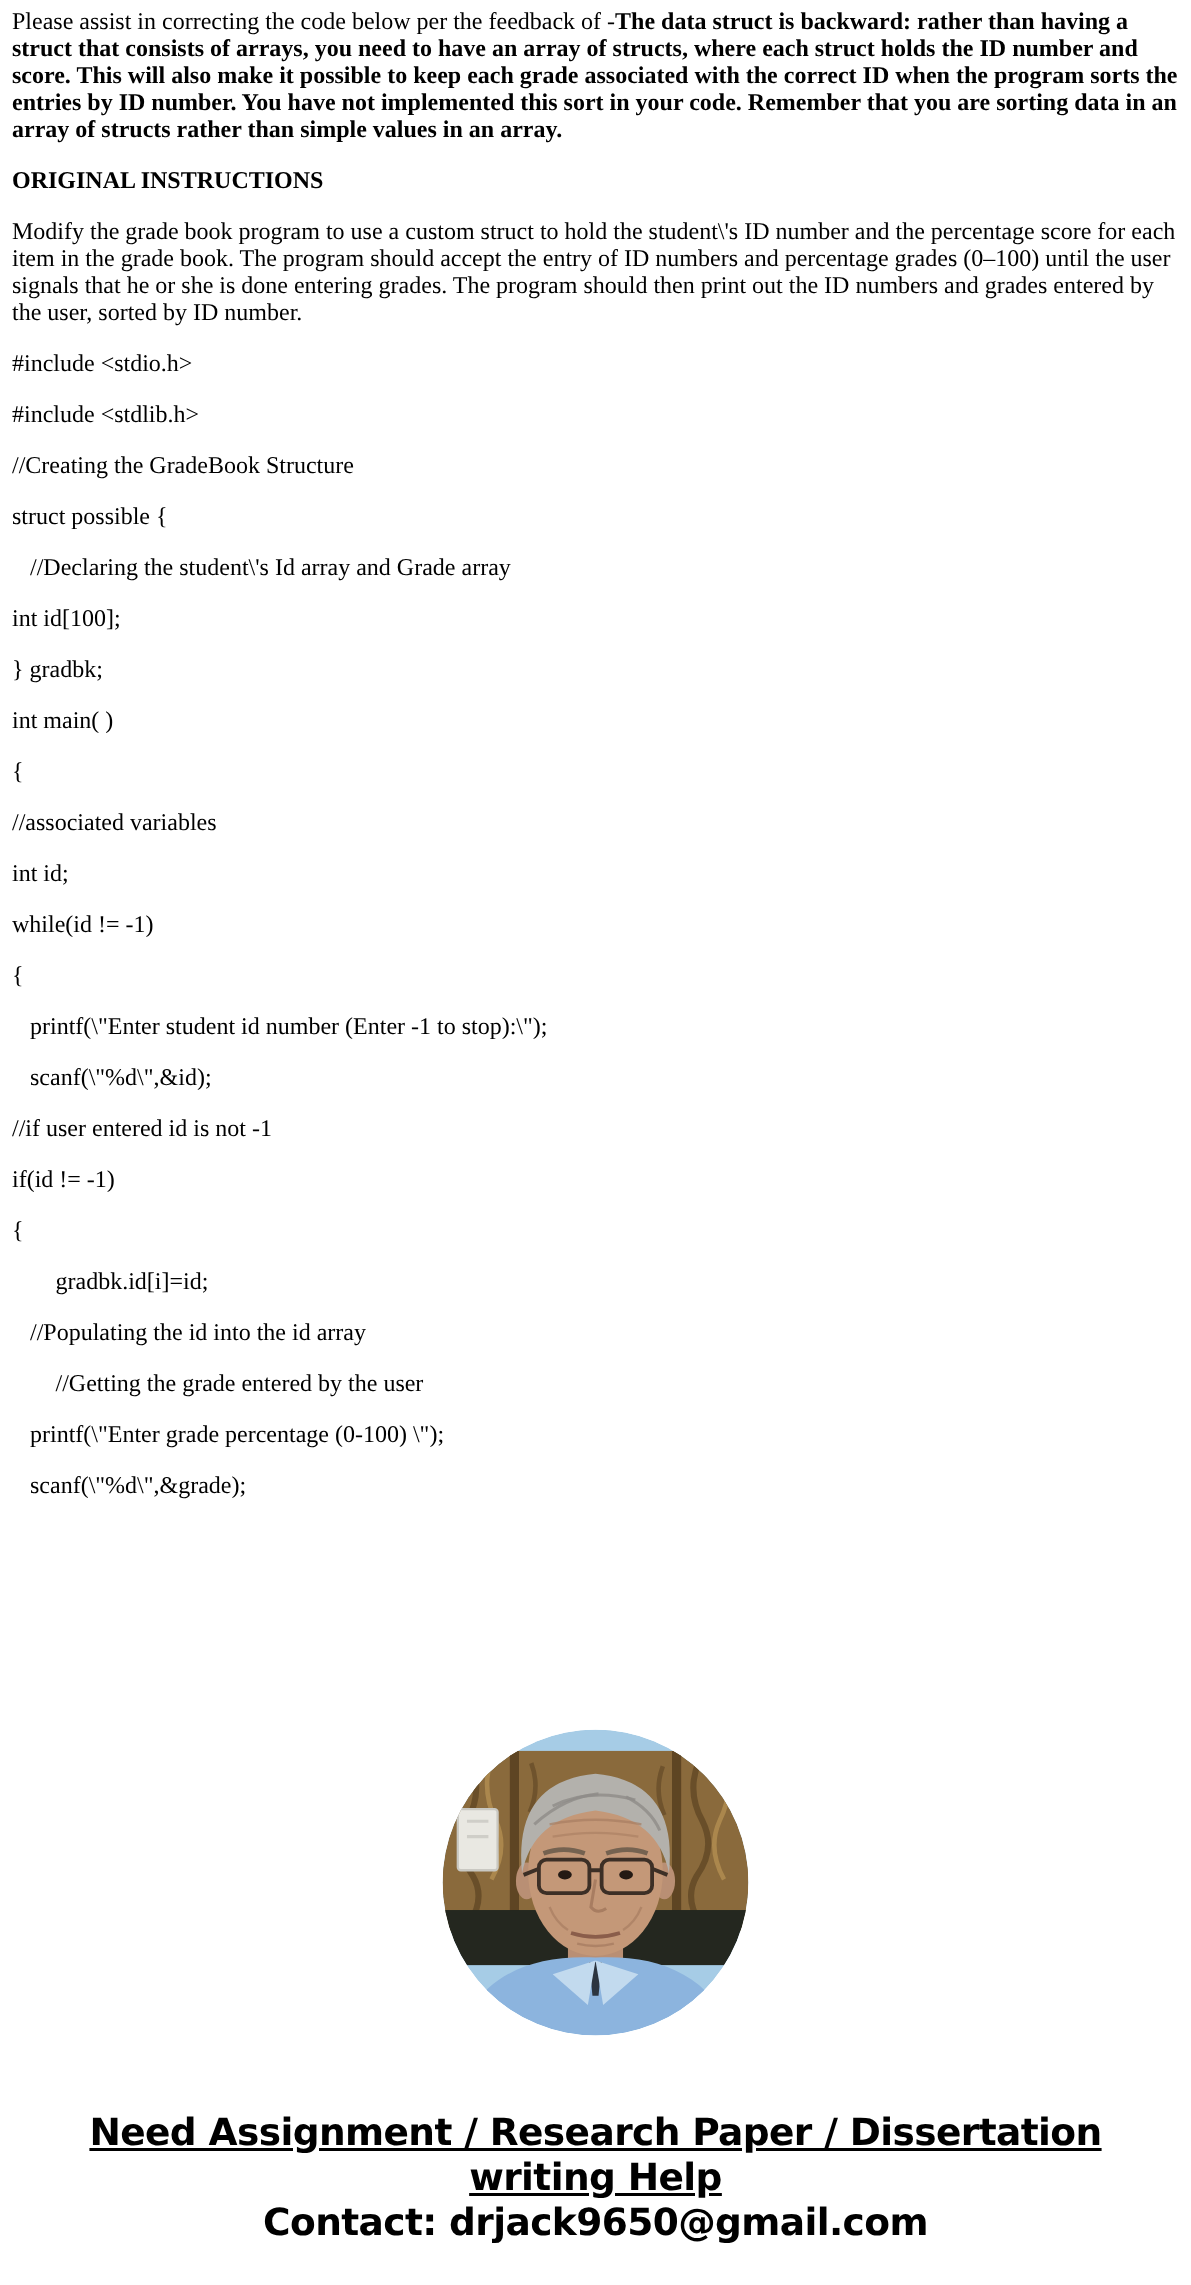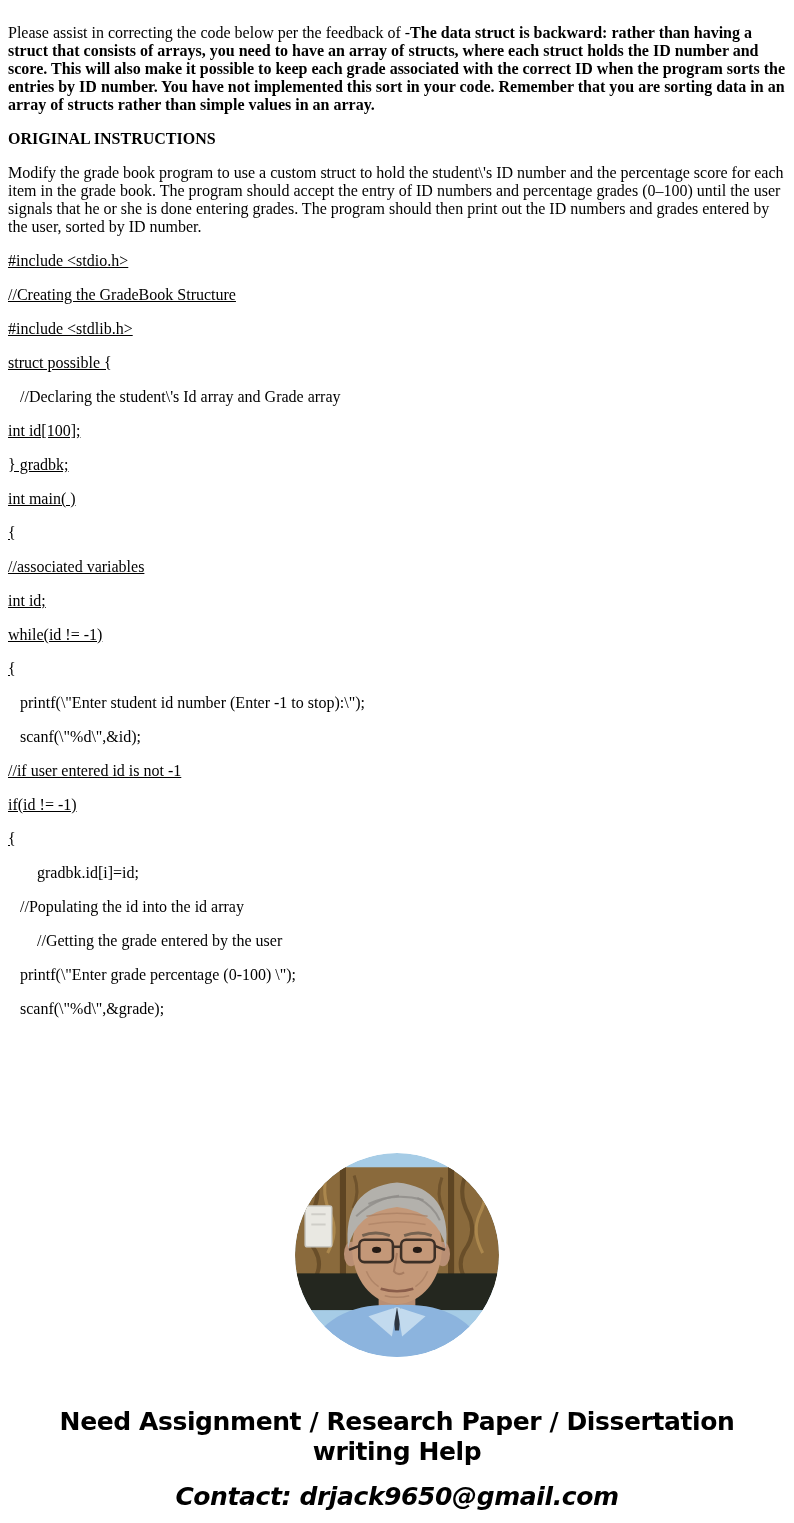--- a/index.html
+++ b/index.html
@@ -5,30 +5,30 @@
   html, body { margin: 0; padding: 0; background: #ffffff; }
   body {
     width: 794px; min-height: 1523px;
     font-family: "Liberation Serif", serif;
     color: #000000;
   }
   .doc {
     box-sizing: border-box;
     height: 1128px;
     overflow: hidden;
-    padding: 24px 8px 0 8px;
+    padding: 6px 8px 0 8px;
   }
   .doc p {
     margin: 16px 0;
     font-size: 16px;
     line-height: 18px;
   }
   .doc > p:first-child { margin-top: 0; }
   .heading strong { font-weight: bold; }
-  .code.indent-0 { padding-left: 0; text-decoration: underline; }
+  .code.indent-0 { padding-left: 0; }
   .code.indent-1 { padding-left: 12px; }
   .code.indent-2 { padding-left: 29px; }
   .avatar-wrap {
     margin-top: 25px;
     display: flex;
     justify-content: center;
   }
   .avatar {
     width: 204px; height: 204px;
     border-radius: 50%;
@@ -39,43 +39,43 @@
     margin-top: 50px;
     text-align: center;
     font-family: "DejaVu Sans", sans-serif;
     font-weight: 700;
     font-size: 25px;
     line-height: 30px;
     letter-spacing: -0.4px;
   }
   .footer .footer-heading {
     max-width: 740px;
-    margin: 15px auto;
+    margin: 0 auto;
+    text-decoration: underline;
   }
   .footer .footer-contact {
     max-width: 740px;
     margin: 0 auto;
-    font-style: italic;
   }
 </style>
 </head>
 <body>
 
 <div class="doc">
   <p>
     <span>Please assist in correcting the code below per the feedback of -</span><strong>The data struct is backward: rather than having a struct that consists of arrays, you need to have an array of structs, where each struct holds the ID number and score. This will also make it possible to keep each grade associated with the correct ID when the program sorts the entries by ID number. You have not implemented this sort in your code. Remember that you are sorting data in an array of structs rather than simple values in an array.</strong>
   </p>
   <p class="heading">
     <strong>ORIGINAL INSTRUCTIONS</strong>
   </p>
   <p>Modify the grade book program to use a custom struct to hold the student\'s ID number and the percentage score for each item in the grade book. The program should accept the entry of ID numbers and percentage grades (0–100) until the user signals that he or she is done entering grades. The program should then print out the ID numbers and grades entered by the user, sorted by ID number.</p>
   <div id="code-block">
       <p class="code indent-0">#include &lt;stdio.h&gt;</p>
+      <p class="code indent-0">#include &lt;stdlib.h&gt;</p>
       <p class="code indent-0">//Creating the GradeBook Structure</p>
-      <p class="code indent-0">#include &lt;stdlib.h&gt;</p>
       <p class="code indent-0">struct possible {</p>
       <p class="code indent-1">//Declaring the student\'s Id array and Grade array</p>
       <p class="code indent-0">int id[100];</p>
       <p class="code indent-0">} gradbk;</p>
       <p class="code indent-0">int main( )</p>
       <p class="code indent-0">{</p>
       <p class="code indent-0">//associated variables</p>
       <p class="code indent-0">int id;</p>
       <p class="code indent-0">while(id != -1)</p>
       <p class="code indent-0">{</p>

